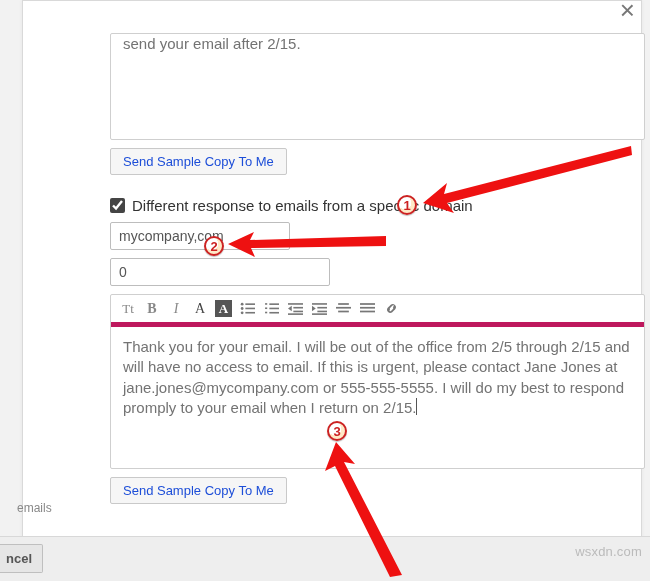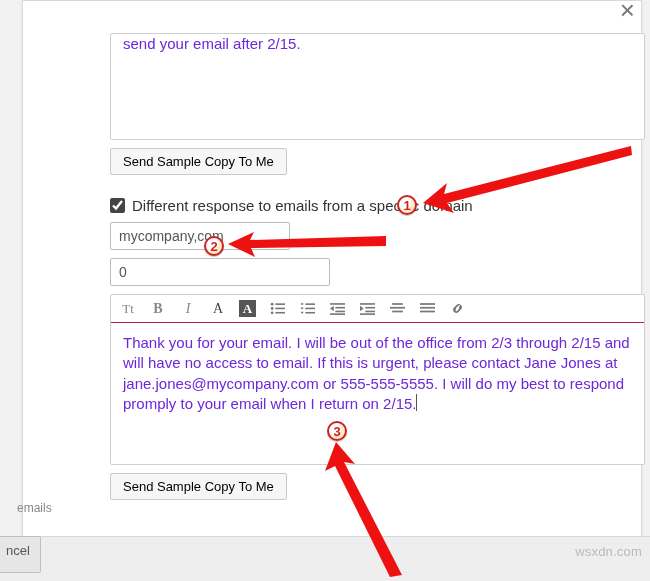--- a/index.html
+++ b/index.html
@@ -34,39 +34,39 @@
 
     .editor-box {
       border:1px solid #cfcfcf;
       background:#fff;
       border-radius:2px;
     }
     .editor-body {
       padding:10px 12px;
       font-size:15px;
       line-height:1.35;
-      color:#6d28d9;
+      color:#737373;
       min-height:90px;
     }
     .editor-top-small {
       margin-top:32px;
       height:107px;
     }
     .editor-top-small .editor-body {
       padding-top:0;
     }
 
     .btn {
       display:inline-block;
       background:#f6f6f6;
       border:1px solid #c9c9c9;
       border-radius:2px;
       padding:5px 12px;
       font-size:13px;
-      color:#000000;
+      color:#1d4ed8;
       cursor:pointer;
       margin-top:8px;
     }
 
     .checkbox-row {
       margin-top:22px;
       display:flex;
       align-items:center;
       font-size:15px;
       color:#333;
@@ -86,24 +86,24 @@
       font-size:14px;
       color:#555;
       margin-top:8px;
     }
     .text-input.wide { width:220px; }
 
     .editor-large {
       margin-top:8px;
     }
     .editor-toolbar {
-      border-bottom:1px solid #be185d;
+      border-bottom:5px solid #be185d;
       padding:5px 8px;
       display:flex;
-      gap:12px;
+      gap:6px;
       align-items:center;
       color:#888;
       font-size:14px;
     }
     .editor-toolbar svg { width:15px; height:15px; fill:#777; display:block;}
     .tb-btn { width:18px; display:flex; align-items:center; justify-content:center; }
     .highlight-A {
       background:#555; color:#fff; font-weight:bold;
       width:17px; height:17px; display:flex; align-items:center; justify-content:center;
       font-size:13px;
@@ -121,25 +121,26 @@
       position:absolute;
       left:0; right:0; bottom:0;
       height:45px;
       background:#eee;
       border-top:1px solid #d8d8d8;
     }
     .cancel-btn {
       position:absolute; left:0; bottom:8px;
       background:#e6e6e6;
       border:1px solid #bfbfbf;
-      padding:6px 10px 14px 6px;
+      padding:6px 10px 6px 6px;
       font-size:13px;
       color:#555;
       border-radius:0 2px 2px 0;
       border-left:none;
+      font-weight:bold;
     }
     .emails-label {
       position:absolute;
       left:17px; bottom:66px;
       font-size:12px;
       color:#888;
     }
     .watermark {
       position:absolute; right:8px; bottom:22px;
       font-size:13px;
@@ -249,21 +250,21 @@
               <rect x="0" y="9" width="14" height="1.6"></rect>
             </svg>
           </span>
         <span class="tb-btn">
             <svg viewBox="0 0 14 14">
               <path d="M4.5 9.5a3 3 0 0 1 0-4.2l1.8-1.8a3 3 0 0 1 4.2 4.2l-.9.9-1.2-1.2.9-.9a1.3 1.3 0 1 0-1.8-1.8L5.7 6.5a1.3 1.3 0 0 0 0 1.8zM9.5 4.5a3 3 0 0 1 0 4.2L7.7 10.5a3 3 0 0 1-4.2-4.2l.9-.9 1.2 1.2-.9.9a1.3 1.3 0 0 0 1.8 1.8l1.8-1.8a1.3 1.3 0 0 0 0-1.8z"></path>
             </svg>
           </span>
       </div>
       <div class="editor-body">
-        <span>Thank you for your email. I will be out of the office from 2/3 through 2/15 and will have no access to email. If this is urgent, please contact Jane Jones at jane.jones@mycompany.com or 555-555-5555. I will do my best to respond promply to your email when I return on 2/15.</span><span class="cursor-caret"></span>
+        <span>Thank you for your email. I will be out of the office from 2/5 through 2/15 and will have no access to email. If this is urgent, please contact Jane Jones at jane.jones@mycompany.com or 555-555-5555. I will do my best to respond promply to your email when I return on 2/15.</span><span class="cursor-caret"></span>
       </div>
       <div style="height:40px"></div>
     </div>
 
     <button class="btn">Send Sample Copy To Me</button>
 
   </div>
 </div>
 
 <span class="emails-label">emails</span>

